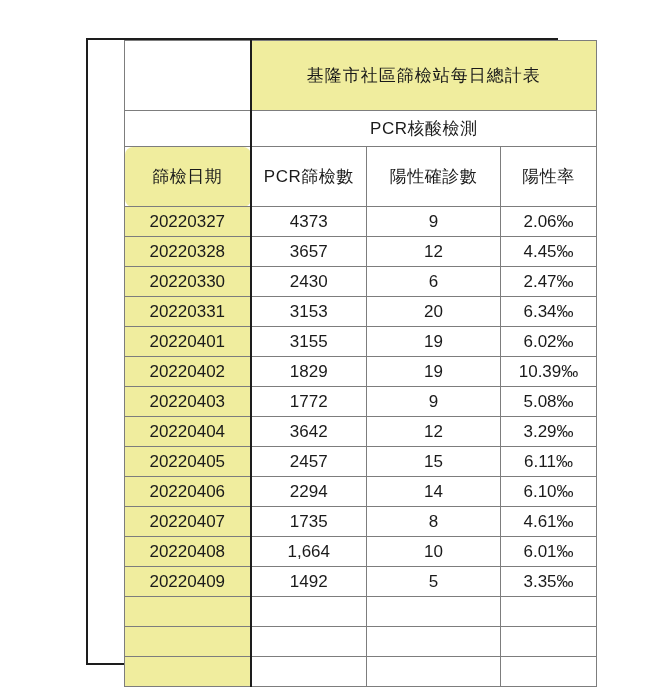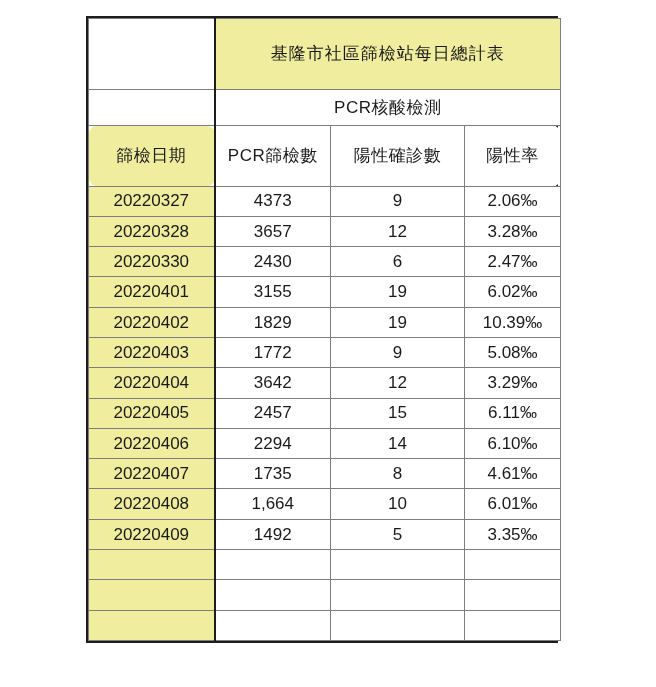--- a/index.html
+++ b/index.html
@@ -13,26 +13,27 @@
     height: 687px;
     overflow: hidden;
     font-family: "Liberation Sans", "DejaVu Sans", sans-serif;
     color: #1a1a1a;
     -webkit-font-smoothing: antialiased;
   }
 
   .sheet {
     position: absolute;
     left: 86px;
-    top: 16px;
+    top: 38px;
     width: 472px;
     height: 627px;
     box-sizing: border-box;
     border: 2.5px solid #1d1d1d;
     background: #ffffff;
+    padding-left: 36px;
   }
 
   table.grid {
     width: 100%;
     height: 100%;
     border-collapse: collapse;
     table-layout: fixed;
   }
 
   table.grid td {
@@ -121,29 +122,35 @@
     <tr class="row-data">
           <td class="y-fill thick-right">20220327</td>
           <td>4373</td>
           <td>9</td>
           <td>2.06‰</td>
         </tr>
         <tr class="row-data">
           <td class="y-fill thick-right">20220328</td>
           <td>3657</td>
           <td>12</td>
-          <td>3.28‰</td>
+          <td>4.45‰</td>
         </tr>
         <tr class="row-data">
           <td class="y-fill thick-right">20220330</td>
           <td>2430</td>
           <td>6</td>
           <td>2.47‰</td>
         </tr>
         <tr class="row-data">
+          <td class="y-fill thick-right">20220331</td>
+          <td>3153</td>
+          <td>20</td>
+          <td>6.34‰</td>
+        </tr>
+        <tr class="row-data">
           <td class="y-fill thick-right">20220401</td>
           <td>3155</td>
           <td>19</td>
           <td>6.02‰</td>
         </tr>
         <tr class="row-data">
           <td class="y-fill thick-right">20220402</td>
           <td>1829</td>
           <td>19</td>
           <td>10.39‰</td>

